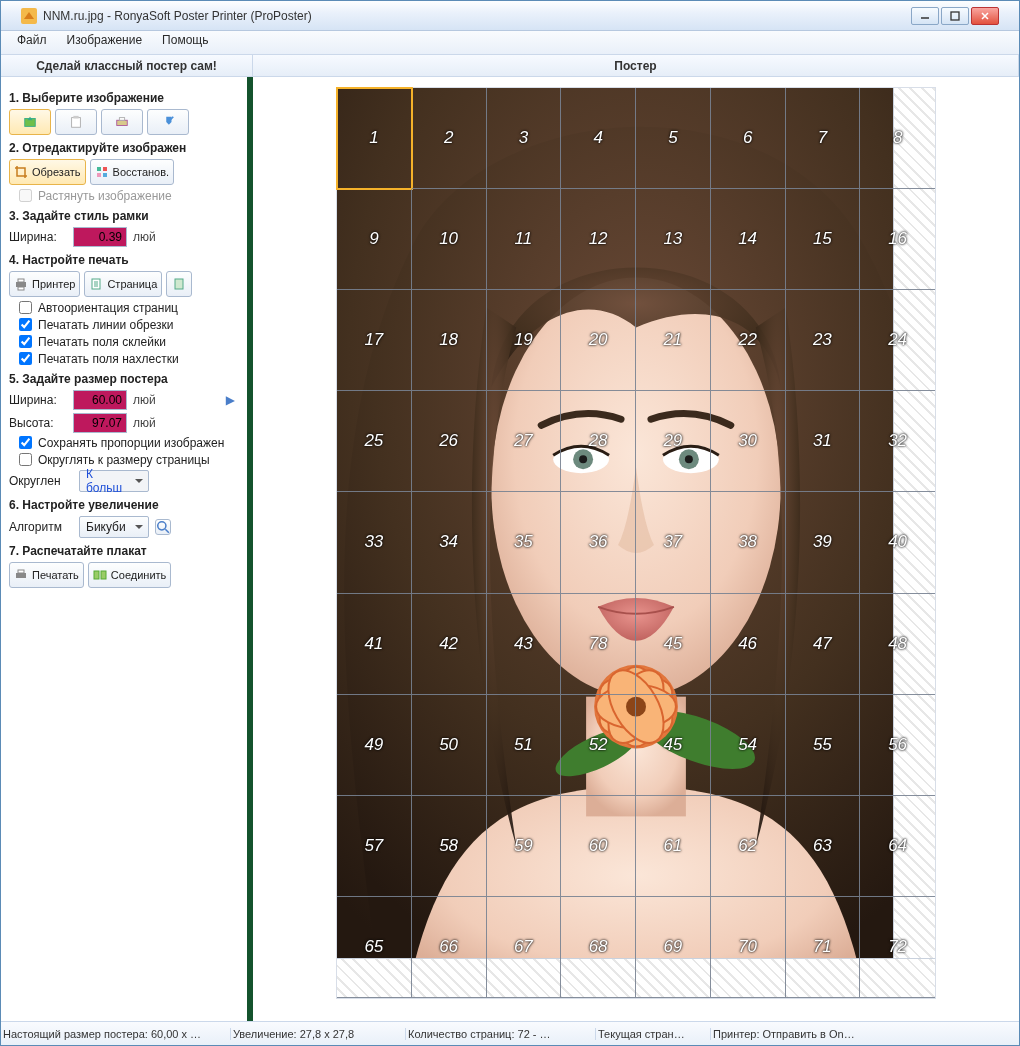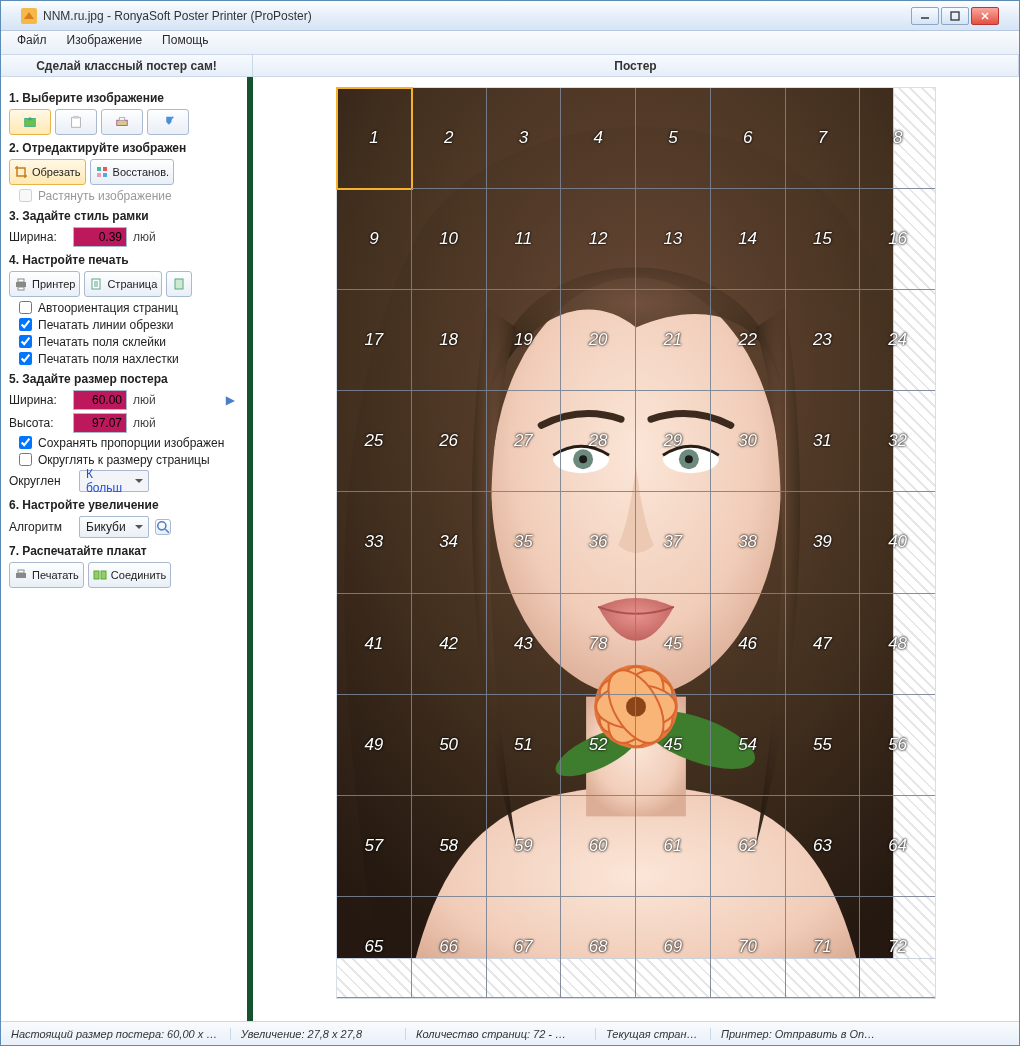--- a/index.html
+++ b/index.html
@@ -42,21 +42,21 @@
   .poster-image { position:absolute; inset:0; overflow:hidden; }
   .face-svg { width:100%; height:100%; display:block; }
   .hatch-right { position:absolute; right:0; top:0; width:42px; height:100%; background:repeating-linear-gradient(45deg,#fff 0 6px,#e7e7e7 6px 8px); border-left:1px solid #c9d1dd; }
   .hatch-bottom { position:absolute; left:0; bottom:0; width:100%; height:40px; background:repeating-linear-gradient(45deg,#fff 0 6px,#e7e7e7 6px 8px); border-top:1px solid #c9d1dd; }
   .grid { position:absolute; inset:0; display:grid; grid-template-columns:repeat(8,1fr); grid-template-rows:repeat(9,1fr); }
   .cell { border-right:1px solid rgba(120,130,145,0.9); border-bottom:1px solid rgba(120,130,145,0.9); position:relative; }
   .cell:nth-child(8n){ border-right:none; }
   .cell-num { position:absolute; top:50%; left:50%; transform:translate(-50%,-50%); font-style:italic; font-size:17px; color:#fff; text-shadow:0 0 3px rgba(0,0,0,0.8),0 0 2px rgba(0,0,0,0.9); }
   .cell.selected { outline:2px solid #f5b22a; outline-offset:-1px; }
   .statusbar { height:24px; background:linear-gradient(#f9fbfe,#e9f0f9); border-top:1px solid #cbd8ea; display:flex; align-items:center; font-size:11px; color:#333; }
-  .statusbar .seg { padding:0 10px; border-right:1px solid #cbd8ea; white-space:nowrap; overflow:hidden;font-style:italic; }
+  .statusbar .seg { padding:0 2px; border-right:1px solid #cbd8ea; white-space:nowrap; overflow:hidden; }
   .statusbar .seg:last-child { border-right:none; flex:1; }
   .arrow-right { color:#4a7ec9; font-size:12px; cursor:default; }
 </style>
 </head>
 <body>
 
 <div class="window">
   <div class="titlebar">
     <svg class="appicon" viewBox="0 0 16 16">
         <rect width="16" height="16" fill="#f4b94a" rx="2"></rect>

